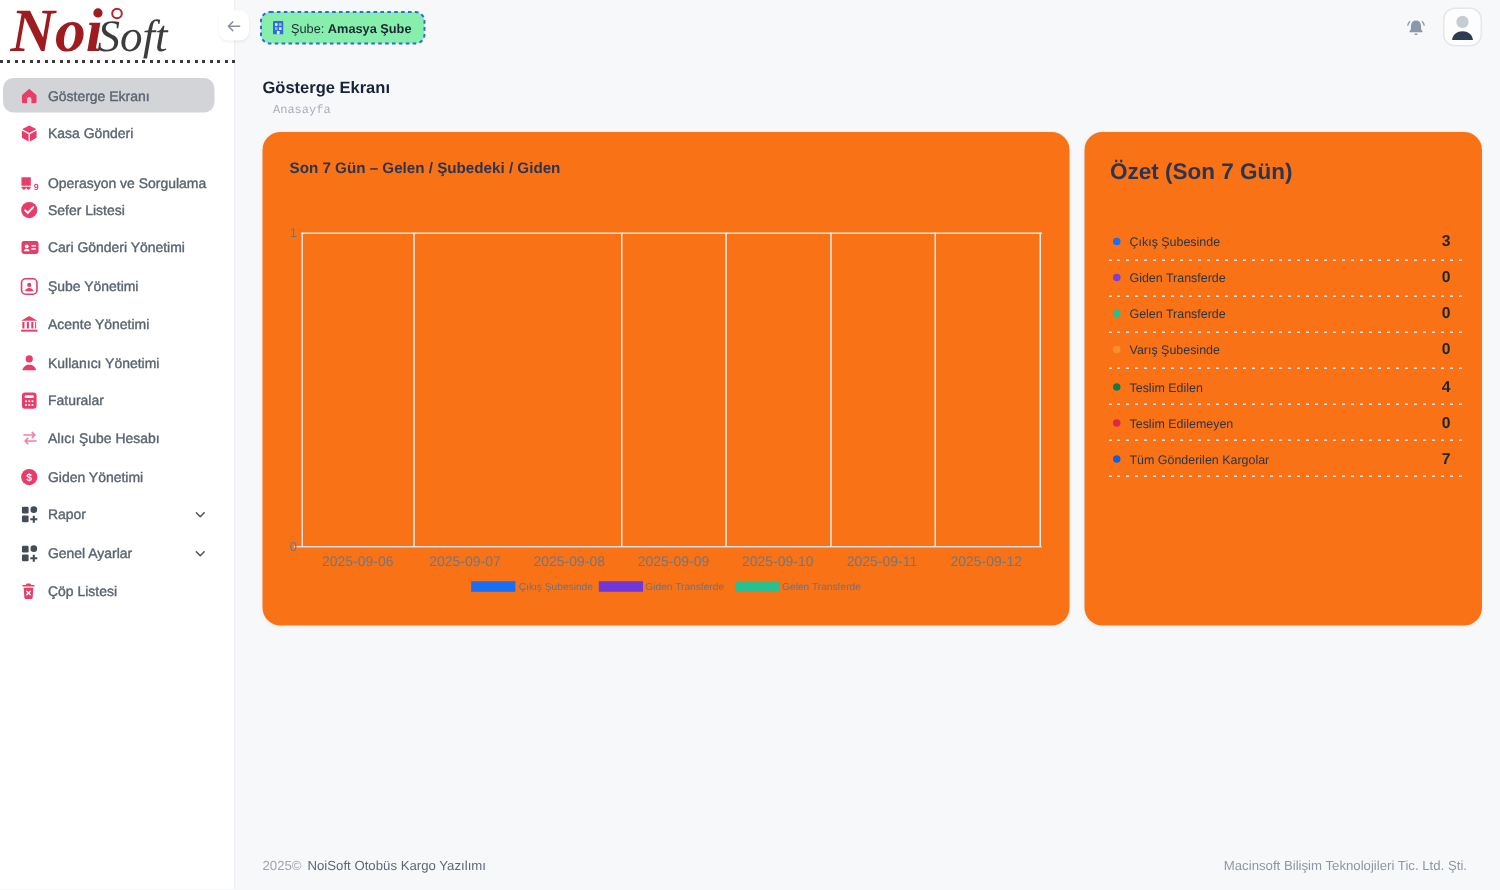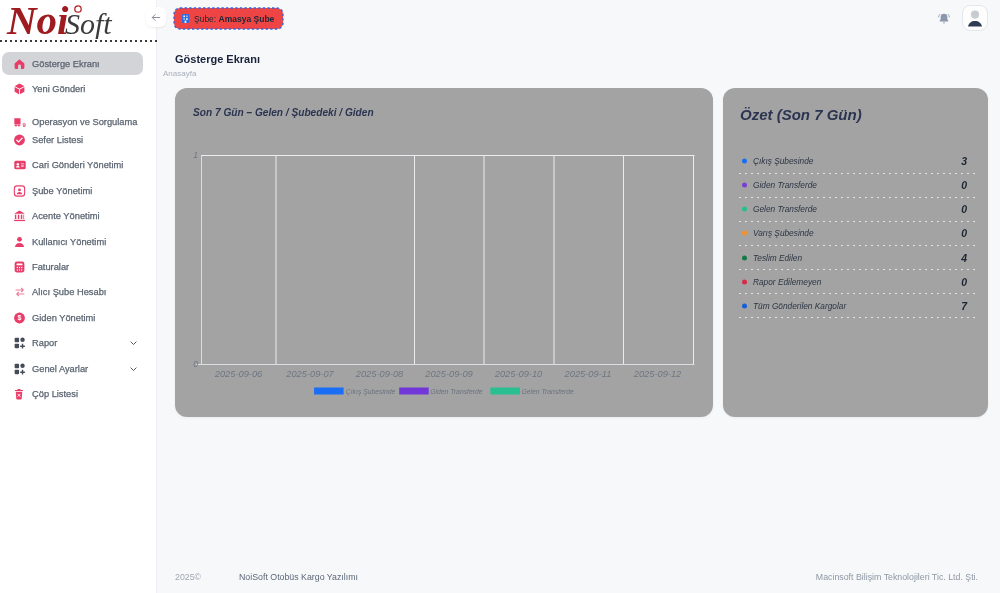--- a/index.html
+++ b/index.html
@@ -14,24 +14,24 @@
   .mitem { position:absolute; left:0; width:157px; height:23px; }
   .mitem .txt { position:absolute; left:32px; top:50%; transform:translateY(-50%);
     font-size:9.3px; color:#5a6470; -webkit-text-stroke:0.25px #5a6470; letter-spacing:0; white-space:nowrap; }
   .mitem svg.icn { position:absolute; left:13px; top:50%; transform:translateY(-50%); }
   .mactive { position:absolute; left:2px; top:52px; width:141px; height:23px; background:#d2d4d8; border-radius:7px; }
   .chev { position:absolute; right:19px; top:50%; transform:translateY(-50%); }
   
   #backbtn { position:absolute; left:146px; top:7px; width:20px; height:20px; background:#fff; border-radius:6px;
     box-shadow:0 1px 2px rgba(25,33,50,.08); color:#8a909b; font-size:13px; line-height:20px; text-align:center; }
   #chip { position:absolute; left:174px; top:8px; width:109px; height:21px; border-radius:6px;
-    background:#ef4444; display:flex; align-items:center; padding:0 0 0 8px; }
+    background:#86efac; display:flex; align-items:center; padding:0 0 0 8px; }
   #chip .t { font-size:8.5px; color:#1d2637; margin-left:5px; white-space:nowrap; letter-spacing:0; }
   
-  .card { position:absolute; background:#a3a3a3; border-radius:12px; box-shadow:0 1px 3px rgba(16,24,40,.05);font-style:italic; }
+  .card { position:absolute; background:#f97316; border-radius:12px; box-shadow:0 1px 3px rgba(16,24,40,.05); }
   #card1 { left:175px; top:88px; width:538px; height:329px; }
   #card2 { left:723px; top:88px; width:265px; height:329px; }
   .ctitle { position:absolute; font-size:10.15px; font-weight:bold; color:#2b3450; white-space:nowrap; }
   
   .srow { position:absolute; left:16px; width:236px; height:25px; }
   .srow::after { content:''; position:absolute; left:0; right:0; bottom:0; height:1px;
     background:repeating-linear-gradient(90deg,#dde1ea 0 2px,transparent 2px 6px); }
   .srow .dot { position:absolute; left:3px; top:50%; transform:translateY(-50%); width:5px; height:5px; border-radius:50%; }
   .srow .lbl { position:absolute; left:14px; top:50%; transform:translateY(-50%); font-size:8.3px; color:#2c3544; white-space:nowrap; }
   .srow .num { position:absolute; right:8px; top:50%; transform:translateY(-50%); font-size:10.5px; font-weight:bold; color:#1b2533; }
@@ -54,21 +54,21 @@
         <svg class="icn" width="13" height="13" viewBox="0 0 24 24">
           <path fill="#ea3c68" d="M12 3.1 3.6 10.4c-.4.3-.6.8-.6 1.3V19c0 1.1.9 2 2 2h4.3v-5.2a2.7 2.7 0 0 1 5.4 0V21H19c1.1 0 2-.9 2-2v-7.3c0-.5-.2-1-.6-1.3L12 3.1z"></path>
         </svg>
         <span class="txt">Gösterge Ekranı</span>
       </div>
       <div class="mitem" style="top:77.4px">
         <svg class="icn" width="13" height="13" viewBox="0 0 24 24">
           <path fill="#ea3c68" d="M12 2 3.5 6.6v.2L12 11.4l8.5-4.6v-.2L12 2z"></path>
           <path fill="#ea3c68" d="M3 8.2v9l8.2 4.6v-9L3 8.2zM21 8.2l-8.2 4.6v9L21 17.2v-9z"></path>
         </svg>
-        <span class="txt">Yeni Gönderi</span>
+        <span class="txt">Kasa Gönderi</span>
       </div>
       <div class="mitem" style="top:110px">
         <svg class="icn" width="14" height="13" viewBox="0 0 24 24">
           <path fill="#ea3c68" d="M1.5 5h11.5v10.5H1.5z"></path>
           <path fill="#ea3c68" d="M1.5 16.5h11.5v2H1.5z" opacity=".9"></path>
           <circle cx="4.5" cy="18.5" r="1.8" fill="#ea3c68"></circle>
           <circle cx="10" cy="18.5" r="1.8" fill="#ea3c68"></circle>
           <text x="16.5" y="21" font-size="11" font-weight="bold" fill="#ea3c68">9</text>
         </svg>
         <span class="txt">Operasyon ve Sorgulama</span>
@@ -200,21 +200,21 @@
   <path fill="none" stroke="#8b97ab" stroke-width="1.6" stroke-linecap="round" d="M4.5 4.5C3.3 5.7 2.6 7 2.4 8.6M19.5 4.5c1.2 1.2 1.9 2.5 2.1 4.1"></path>
 </svg>
 <div class="abs" style="left:962px;top:5px;width:26px;height:26px;background:#fdfdfd;border:1px solid #e4e7eb;border-radius:8px;">
   <svg width="24" height="24" viewBox="0 0 24 24">
     <circle cx="12" cy="8.6" r="4.1" fill="#c7ccd3"></circle>
     <path d="M5 20.6c.7-3.8 3.4-5.7 7-5.7s6.3 1.9 7 5.7z" fill="#2f3b55"></path>
   </svg>
 </div>
 
 <div class="abs" style="left:175px;top:53px;font-size:11px;font-weight:bold;color:#18223a;">Gösterge Ekranı</div>
-<div class="abs" style="left:163px;top:69px;font-size:8px;color:#a8afbb;">Anasayfa</div>
+<div class="abs" style="left:182px;top:69px;font-size:8px;color:#a8afbb;font-family:Liberation Mono, monospace;">Anasayfa</div>
 
 <div class="card" id="card1">
   <div class="ctitle" style="left:18px;top:19px;">Son 7 Gün – Gelen / Şubedeki / Giden</div>
   <svg width="538" height="329" viewBox="0 0 538 329" style="position:absolute;left:0;top:0;">
 
     <line x1="26.5" y1="67" x2="26.5" y2="276" stroke="#dadde2" stroke-width="1"></line>
     <line x1="21" y1="276.5" x2="519.5" y2="276.5" stroke="#dadde2" stroke-width="1"></line>
     <line x1="26" y1="67.5" x2="519.5" y2="67.5" stroke="#ececf0" stroke-width="1"></line>
     <line x1="101" y1="67" x2="101" y2="276" stroke="#ececf0" stroke-width="1"></line>
     <line x1="239.5" y1="67" x2="239.5" y2="276" stroke="#ececf0" stroke-width="1"></line>
@@ -270,28 +270,28 @@
         <span class="lbl">Varış Şubesinde</span>
         <span class="num">0</span>
       </div>
       <div class="srow" style="top:157.1px">
         <span class="dot" style="background:#157a47"></span>
         <span class="lbl">Teslim Edilen</span>
         <span class="num">4</span>
       </div>
       <div class="srow" style="top:181.3px">
         <span class="dot" style="background:#d92b47"></span>
-        <span class="lbl">Rapor Edilemeyen</span>
+        <span class="lbl">Teslim Edilemeyen</span>
         <span class="num">0</span>
       </div>
       <div class="srow" style="top:205.4px">
         <span class="dot" style="background:#1560d8"></span>
         <span class="lbl">Tüm Gönderilen Kargolar</span>
         <span class="num">7</span>
       </div>
     </div>
 </div>
 
 <div id="footer">
   <span style="position:absolute;left:18px;color:#a0a6b1;">2025©</span>
-  <span style="position:absolute;left:48px;color:#5d6878;margin-left:34px;">NoiSoft Otobüs Kargo Yazılımı</span>
+  <span style="position:absolute;left:48px;color:#5d6878;">NoiSoft Otobüs Kargo Yazılımı</span>
   <span style="position:absolute;right:22px;color:#8e97a4;">Macinsoft Bilişim Teknolojileri Tic. Ltd. Şti.</span>
 </div>
 
 </body></html>

